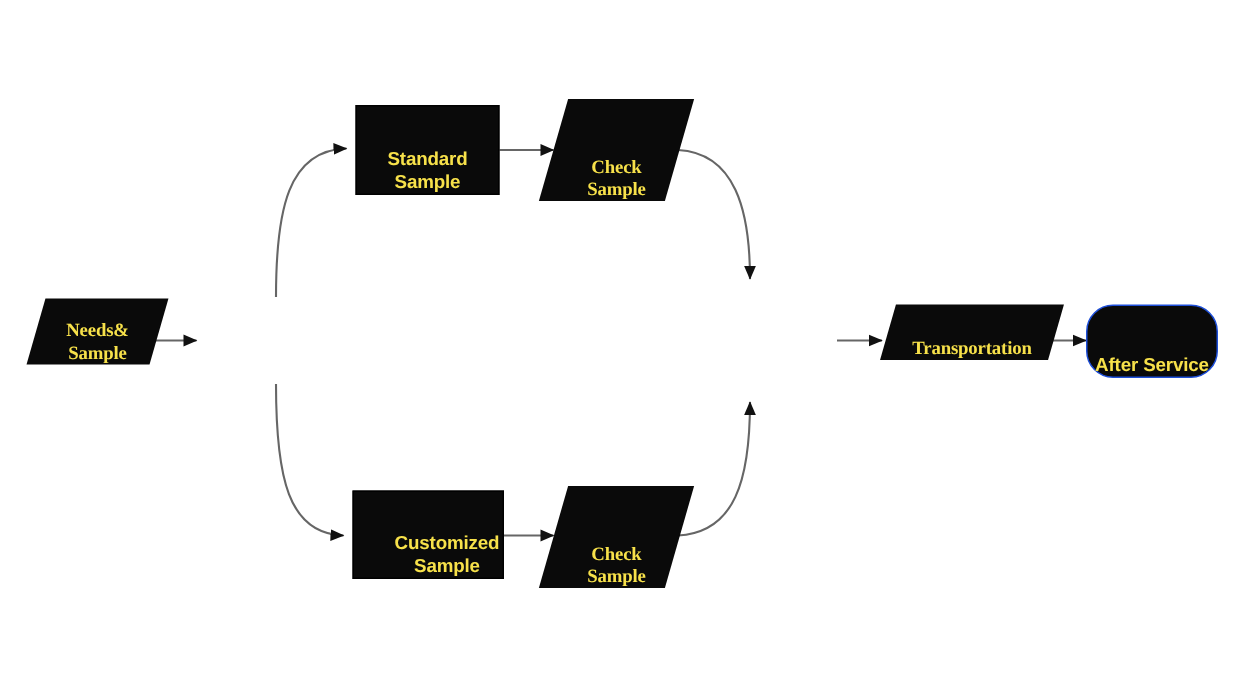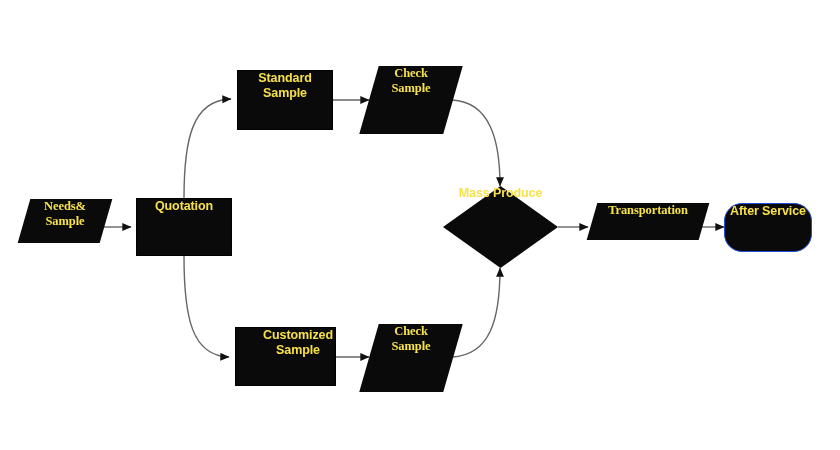--- a/index.html
+++ b/index.html
@@ -23,21 +23,21 @@
     position: absolute;
     left: 0;
     top: 0;
     width: 840px;
     height: 450px;
   }
   .node {
     position: absolute;
     box-sizing: border-box;
     display: flex;
-    align-items: flex-start;
+    align-items: flex-end;
     justify-content: center;
     text-align: center;
     color: #f7e14a;
     font-family: "Liberation Sans", sans-serif;
     font-weight: bold;
     font-size: 12.5px;
     line-height: 15px;
     letter-spacing: -0.1px;
     z-index: 5;
   }
@@ -114,23 +114,20 @@
 
     <path d="M700,227 L724,227" fill="none" stroke="#666666" stroke-width="1.4" marker-end="url(#arrowhead)"></path>
   </svg>
 
   <div class="node shape-para" style="left:24px; top:199px; width:82px; height:44px;">
     <div class="fill"></div>
     <span class="lbl">Needs&amp;
 Sample</span>
   </div>
 
-  <div class="node shape-rect" style="left:136px; top:198px; width:96px; height:58px;">
-    <span class="lbl">Quotation</span>
-  </div>
 
   <div class="node shape-rect" style="left:237px; top:70px; width:96px; height:60px;">
     <span class="lbl">Standard
 Sample</span>
   </div>
 
   <div class="node shape-para" style="left:369px; top:66px; width:84px; height:68px;">
     <div class="fill"></div>
     <span class="lbl">Check
 Sample</span>
@@ -140,24 +137,20 @@
     <span class="lbl">Customized
 Sample</span>
   </div>
 
   <div class="node shape-para" style="left:369px; top:324px; width:84px; height:68px;">
     <div class="fill"></div>
     <span class="lbl">Check
 Sample</span>
   </div>
 
-  <div class="node shape-diamond" style="left:443px; top:186px; width:115px; height:82px;">
-    <div class="fill"></div>
-    <span class="lbl">Mass Produce</span>
-  </div>
 
   <div class="node shape-para" style="left:592px; top:203px; width:112px; height:37px;">
     <div class="fill"></div>
     <span class="lbl">Transportation</span>
   </div>
 
   <div class="node shape-round" style="left:724px; top:203px; width:88px; height:49px;">
     <span class="lbl">After Service</span>
   </div>
 

